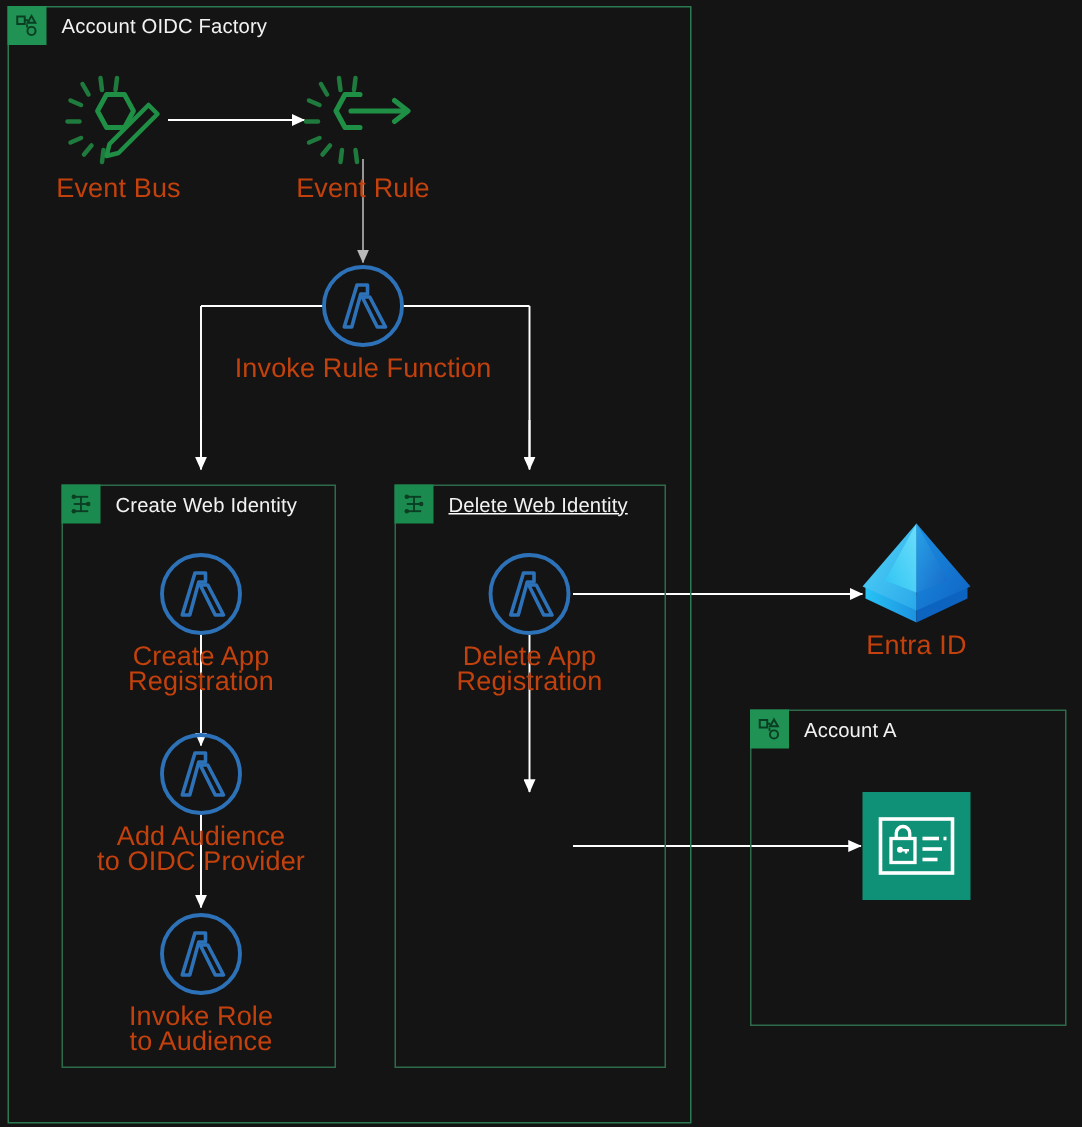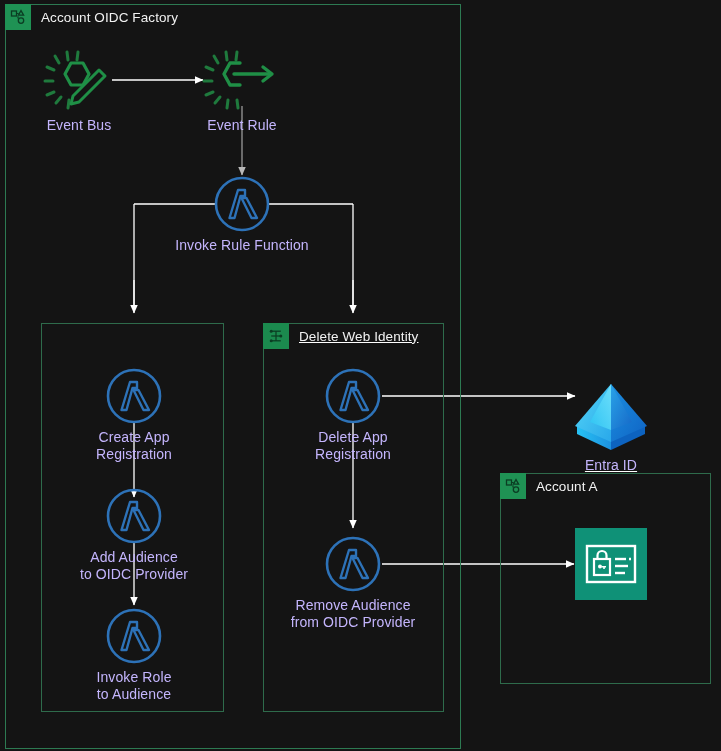--- a/index.html
+++ b/index.html
@@ -59,24 +59,24 @@
     flex-direction: column;
     align-items: center;
     width: 180px;
     margin-left: -90px;
   }
   .node .ic {
     display: block;
   }
   .lbl {
     margin-top: 5px;
-    font-size: 14px;
+    font-size: 18px;
     line-height: 17px;
     text-align: center;
-    color: #c4b5fd;
+    color: #c2410c;
     white-space: pre-line;
     letter-spacing: 0.1px;
   }
   svg { display: block; overflow: visible; }
 </style>
 </head>
 <body>
 
 <div id="canvas">
 
@@ -147,20 +147,36 @@
         <rect x="2.5" y="3" width="5" height="5" fill="none" stroke="#0b3d23" stroke-width="1.3"></rect>
         <path d="M12 2.6 L14.6 7.2 L9.4 7.2 Z" fill="none" stroke="#0b3d23" stroke-width="1.3"></path>
         <circle cx="12" cy="12.6" r="2.7" fill="none" stroke="#0b3d23" stroke-width="1.3"></circle>
         <path d="M7.5 5.5 L9.6 5.5 M9 8.2 L9 10.4" stroke="#0b3d23" stroke-width="1.2" fill="none"></path>
       </svg>
     </div>
     <div class="grp-title">Account OIDC Factory</div>
   </div>
 
   <div class="grp" style="left:41px; top:323px; width:183px; height:389px;"></div>
+  <div class="grp-hdr" style="left:41px; top:323px;">
+    <div class="grp-badge dark">
+      <svg width="18" height="18" viewBox="0 0 18 18" aria-hidden="true">
+        <g stroke="#0b3d23" stroke-width="1.25" fill="none">
+          <line x1="4.2" y1="4.2" x2="13.8" y2="4.2"></line>
+          <line x1="4.2" y1="9" x2="13.8" y2="9"></line>
+          <line x1="4.2" y1="13.8" x2="13.8" y2="13.8"></line>
+          <line x1="9" y1="4.2" x2="9" y2="13.8"></line>
+        </g>
+        <circle cx="4.2" cy="4.2" r="1.5" fill="#0b3d23"></circle>
+        <circle cx="13.8" cy="9" r="1.5" fill="#0b3d23"></circle>
+        <circle cx="4.2" cy="13.8" r="1.5" fill="#0b3d23"></circle>
+      </svg>
+    </div>
+    <div class="grp-title">Create Web Identity</div>
+  </div>
 
   <div class="grp" style="left:263px; top:323px; width:181px; height:389px;"></div>
   <div class="grp-hdr" style="left:263px; top:323px;text-decoration:underline;">
     <div class="grp-badge dark">
       <svg width="18" height="18" viewBox="0 0 18 18" aria-hidden="true">
         <g stroke="#0b3d23" stroke-width="1.25" fill="none">
           <line x1="4.2" y1="4.2" x2="13.8" y2="4.2"></line>
           <line x1="4.2" y1="9" x2="13.8" y2="9"></line>
           <line x1="4.2" y1="13.8" x2="13.8" y2="13.8"></line>
           <line x1="9" y1="4.2" x2="9" y2="13.8"></line>
@@ -280,33 +296,22 @@
       <svg width="56" height="56" viewBox="0 0 56 56" aria-hidden="true">
         <circle cx="28" cy="28" r="26" fill="none" stroke="#2d72b8" stroke-width="2.6"></circle>
         <path d="M20 14 L27 14 L27 20 L22.5 20 L16.5 42 L11.5 42 Z" fill="none" stroke="#2d72b8" stroke-width="2.4" stroke-linejoin="round" transform="translate(4,0)"></path>
         <path d="M27.5 22 L32.5 22 L43 42 L37.5 42 L30 27 Z" fill="none" stroke="#2d72b8" stroke-width="2.4" stroke-linejoin="round"></path>
       </svg>
     </span>
     <span class="lbl">Delete App
 Registration</span>
   </div>
 
-  <div class="node" style="left:353px; top:536px;">
-    <span class="ic">
-      <svg width="56" height="56" viewBox="0 0 56 56" aria-hidden="true">
-        <circle cx="28" cy="28" r="26" fill="none" stroke="#2d72b8" stroke-width="2.6"></circle>
-        <path d="M20 14 L27 14 L27 20 L22.5 20 L16.5 42 L11.5 42 Z" fill="none" stroke="#2d72b8" stroke-width="2.4" stroke-linejoin="round" transform="translate(4,0)"></path>
-        <path d="M27.5 22 L32.5 22 L43 42 L37.5 42 L30 27 Z" fill="none" stroke="#2d72b8" stroke-width="2.4" stroke-linejoin="round"></path>
-      </svg>
-    </span>
-    <span class="lbl">Remove Audience
-from OIDC Provider</span>
-  </div>
-
-  <div class="node" style="left:611px; top:380px;text-decoration:underline;">
+
+  <div class="node" style="left:611px; top:345px;">
     <span class="ic">
       <svg width="80" height="72" viewBox="0 0 80 72" aria-hidden="true">
 
         <path d="M40 52 L6 46 L6 54 L40 70 Z" fill="url(#entraShadowL)"></path>
         <path d="M40 52 L74 46 L74 54 L40 70 Z" fill="#0d63c0"></path>
 
         <path d="M40 4 L4 46 L40 62 Z" fill="url(#entraBotLeft)"></path>
         <path d="M40 4 L76 46 L40 62 Z" fill="url(#entraBotRight)"></path>
 
         <path d="M40 4 L19 42 L40 50 Z" fill="url(#entraTopLeft)" opacity="0.95"></path>

